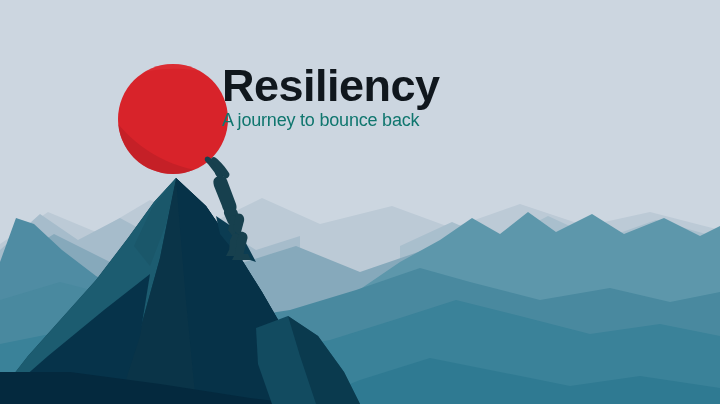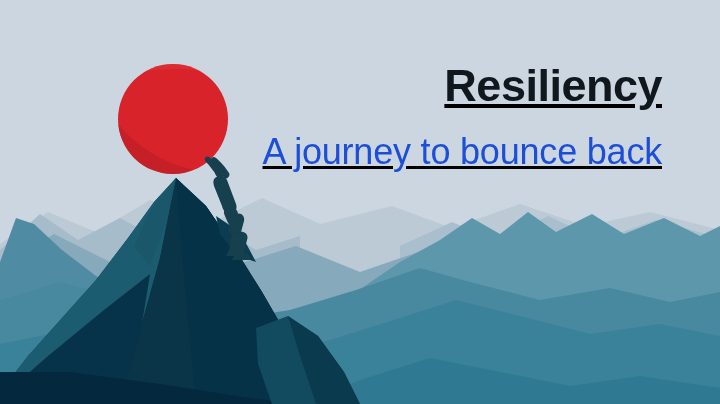--- a/index.html
+++ b/index.html
@@ -18,43 +18,42 @@
   #scene svg.layer {
     position: absolute;
     left: 0;
     top: 0;
     width: 720px;
     height: 404px;
     display: block;
   }
   #text-block {
     position: absolute;
-    right: 58px;
+    right: 78px;
     top: 62px;
     width: 420px;
-    text-align: right;
+    text-align: left;
     z-index: 40;
-    text-decoration: underline;
   }
   #title {
     font-size: 45px;
     font-weight: 700;
     letter-spacing: -0.5px;
     color: #10171d;
     line-height: 1.06;
     margin: 0;
     white-space: nowrap;
   }
   #subtitle {
-    font-size: 36px;
+    font-size: 18px;
     font-weight: 500;
     letter-spacing: -0.2px;
-    color: #1d4ed8;
+    color: #0f766e;
     line-height: 1.15;
-    margin: 21px 0 0 0;
+    margin: 0 0 0 0;
     white-space: nowrap;
   }
 </style>
 </head>
 <body>
 
 <div id="scene">
 
   <svg class="layer" viewBox="0 0 720 404" preserveAspectRatio="none">
 

